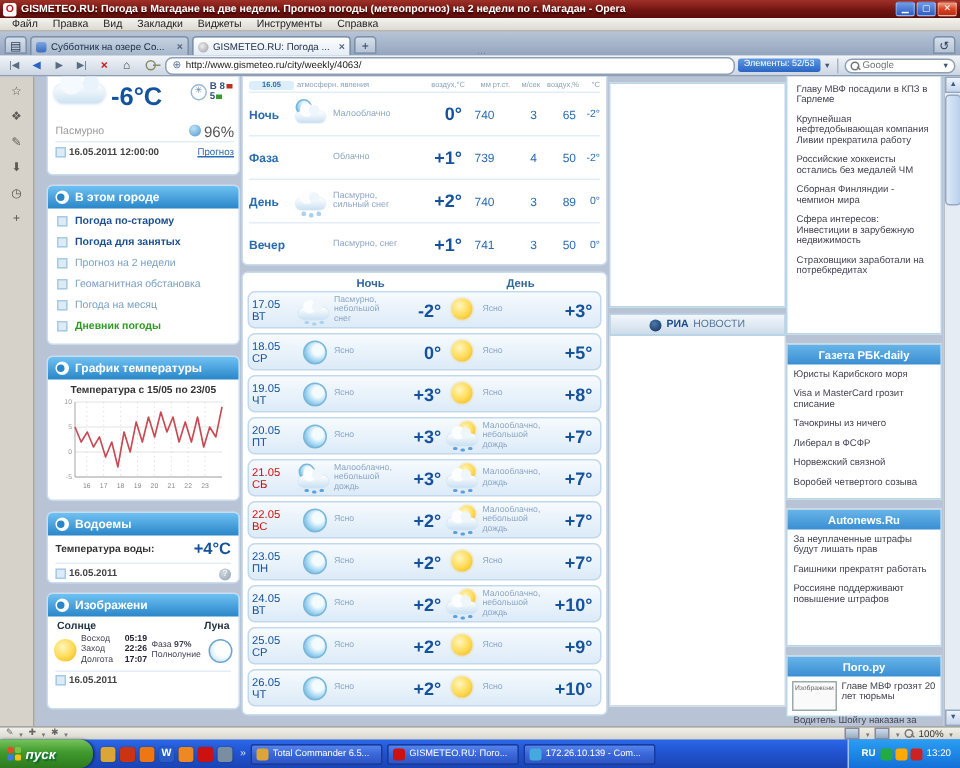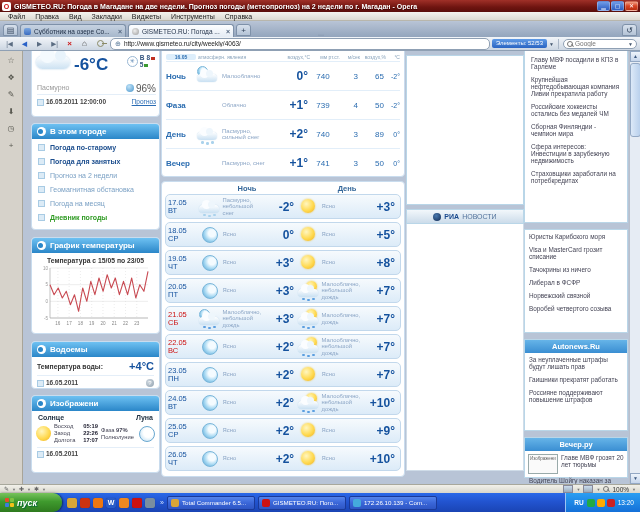--- a/index.html
+++ b/index.html
@@ -647,41 +647,42 @@
       <div class="newsbox" id="newstop">
           <div class="nitem">Главу МВФ посадили в КПЗ в Гарлеме</div>
           <div class="nitem">Крупнейшая нефтедобывающая компания Ливии прекратила работу</div>
           <div class="nitem">Российские хоккеисты остались без медалей ЧМ</div>
           <div class="nitem">Сборная Финляндии - чемпион мира</div>
           <div class="nitem">Сфера интересов: Инвестиции в зарубежную недвижимость</div>
           <div class="nitem">Страховщики заработали на потребкредитах</div>
         </div>
 
       <div class="secpanel rbcbox">
+        <div class="sechead">Газета РБК-daily</div>
         <div id="rbcitems">
             <div class="nitem">Юристы Карибского моря</div>
             <div class="nitem">Visa и MasterCard грозит списание</div>
             <div class="nitem">Тачокрины из ничего</div>
             <div class="nitem">Либерал в ФСФР</div>
             <div class="nitem">Норвежский связной</div>
             <div class="nitem">Воробей четвертого созыва</div>
           </div>
       </div>
 
       <div class="secpanel autobox">
         <div class="sechead">Autonews.Ru</div>
         <div id="autoitems">
             <div class="nitem">За неуплаченные штрафы будут лишать прав</div>
             <div class="nitem">Гаишники прекратят работать</div>
             <div class="nitem">Россияне поддерживают повышение штрафов</div>
           </div>
       </div>
 
       <div class="secpanel utrobox">
-        <div class="sechead">Вечер.ру</div>
+        <div class="sechead">Пого.ру</div>
         <div class="utolead">
           <span class="imgph">Изображени</span>
           <span class="nitem" style="padding:0;">Главе МВФ грозят 20 лет тюрьмы</span>
         </div>
         <div id="utroitems">
             <div class="nitem">Водитель Шойгу наказан за хамство на дороге</div>
           </div>
       </div>
 
     </div>

